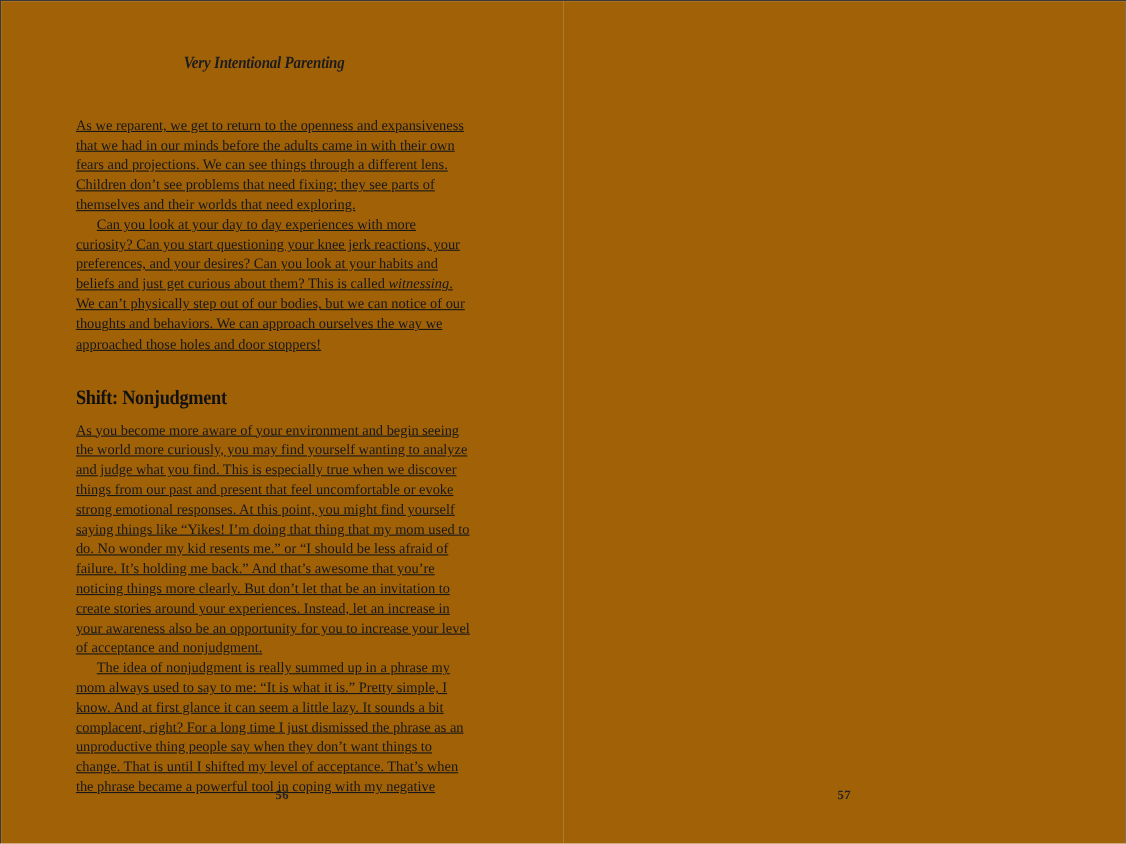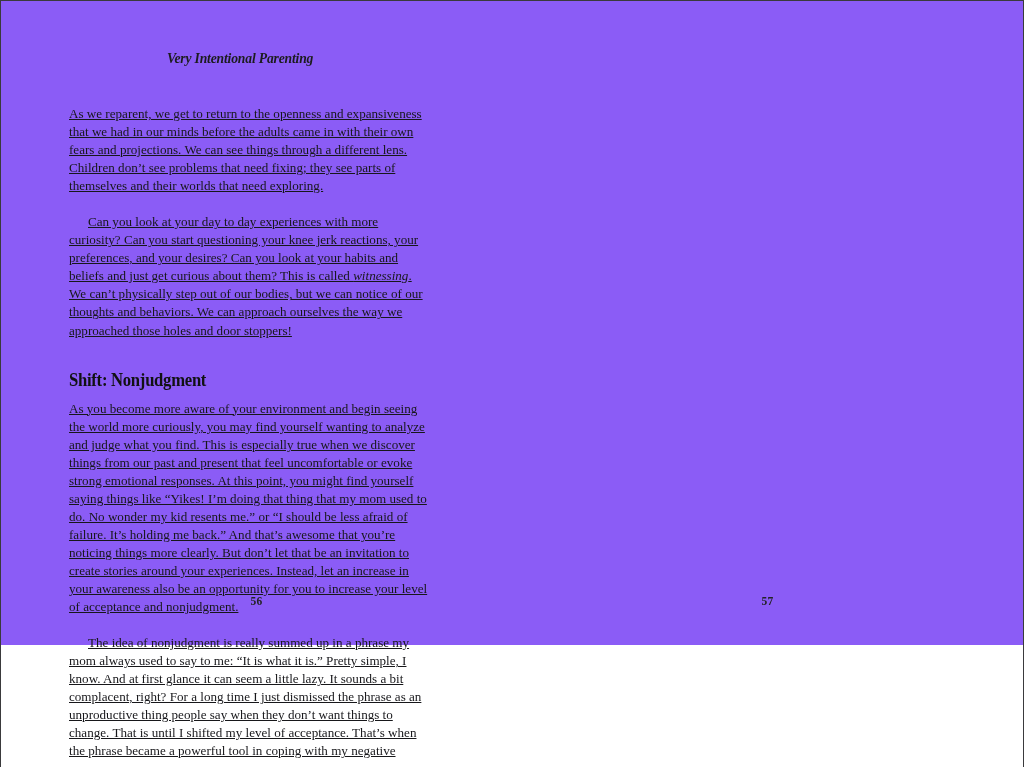--- a/index.html
+++ b/index.html
@@ -21,24 +21,24 @@
     display: flex;
     box-sizing: border-box;
     border-top: 1px solid #3a3a3c;
     border-left: 1px solid #3a3a3c;
     border-right: 1px solid #3a3a3c;
     background: #ffffff;
     position: relative;
   }
   .page {
     width: 512px;
-    height: 644px;
+    height: 766px;
     box-sizing: border-box;
     position: relative;
-    background: #8b5cf6;
+    background: #a16207;
   }
   .page-left  { padding: 0 82px 0 68px; }
   .page-right { padding: 0 64px 16px 85px; }
 
   
   .runhead {
     position: absolute;
     top: 48px;
     font-family: "Liberation Serif", "DejaVu Serif", serif;
     font-weight: bold;
@@ -65,21 +65,21 @@
     color: #17171a;
   }
   .col-left  { left: 68px;  }
 
   p {
     margin: 0;
     text-indent: 0;
     text-decoration: underline;
   }
   p.indent { text-indent: 19px; }
-  p.gap    { margin-top: 18px; }
+  p.gap    { }
 
   .section-head {
     font-family: "Liberation Serif", "DejaVu Serif", serif;
     font-weight: bold;
     font-size: 18.5px;
     line-height: 22px;
     letter-spacing: -0.3px;
     color: #111113;
     margin: 29px 0 9px 0;
     transform: scaleX(0.9);

